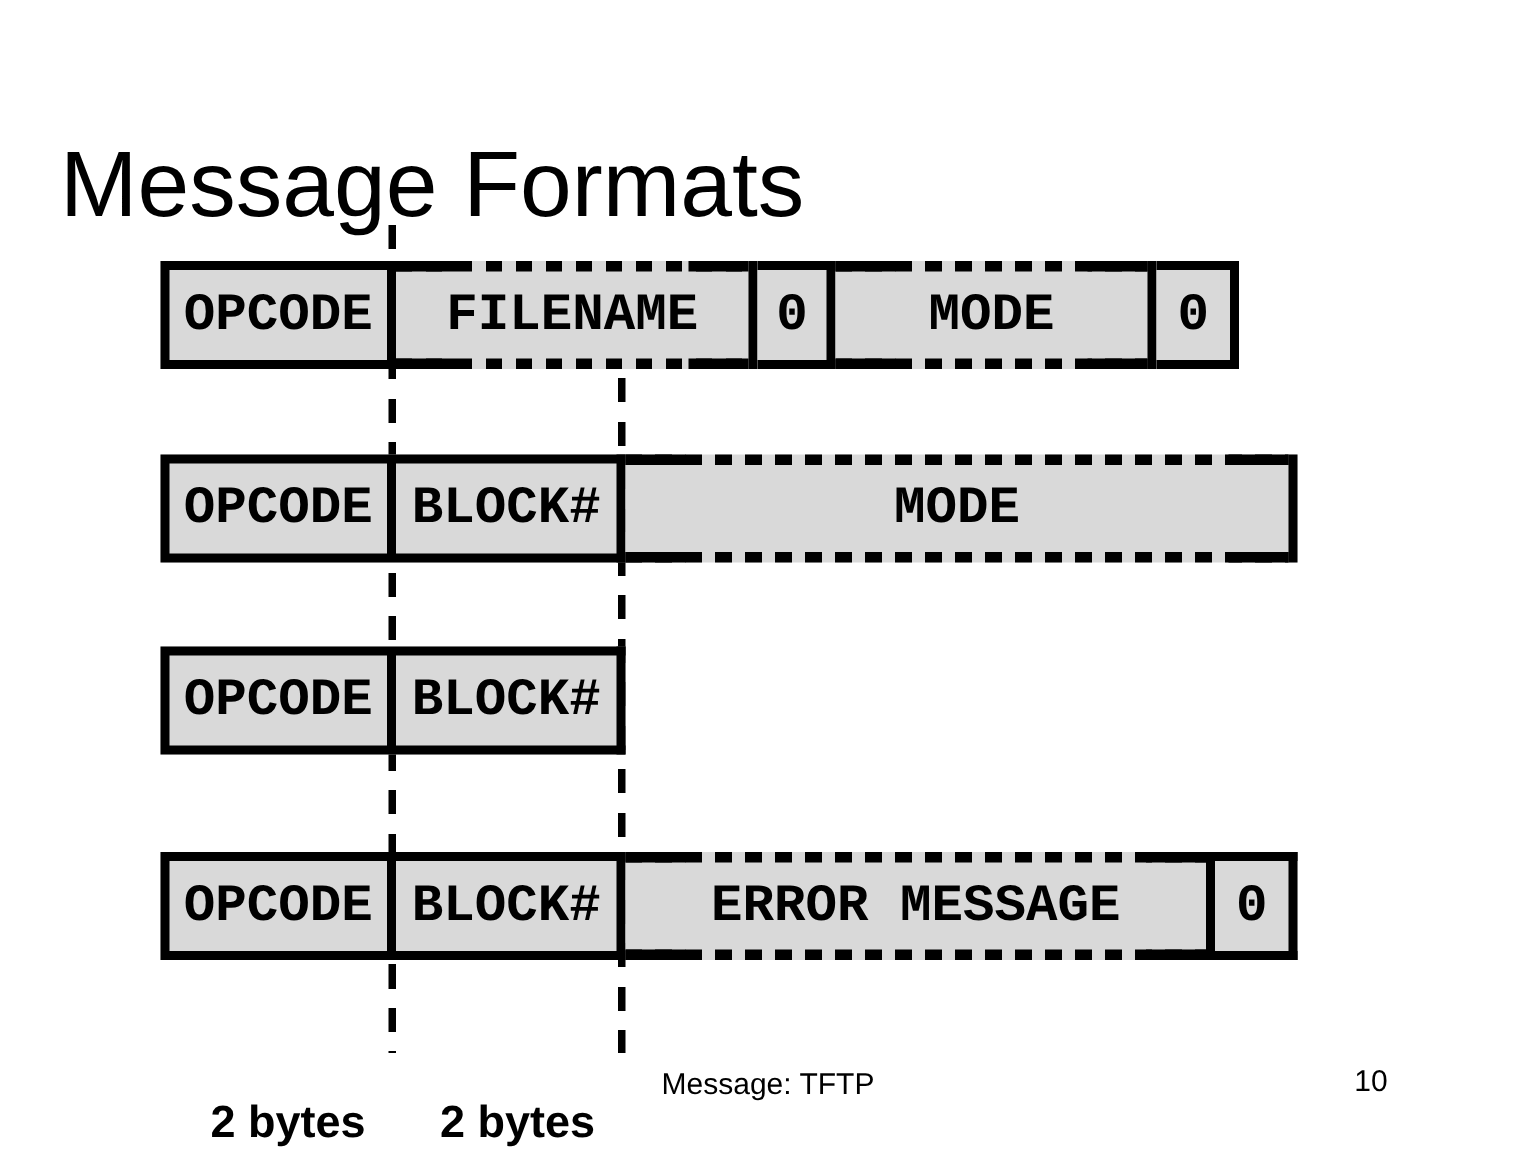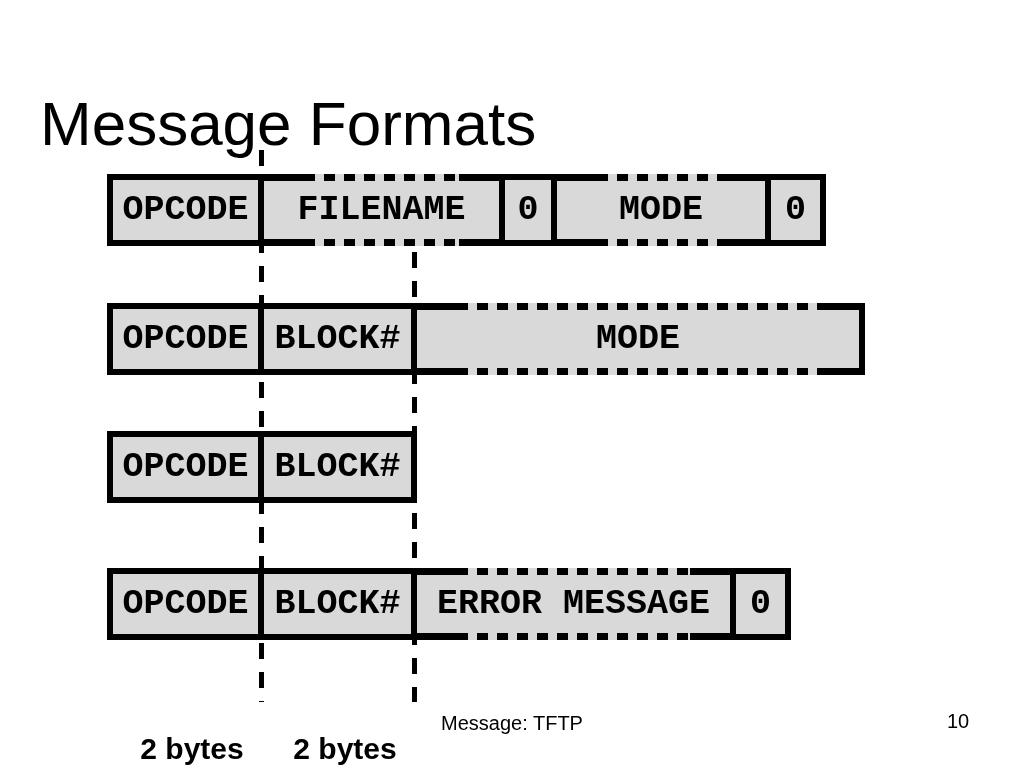--- a/index.html
+++ b/index.html
@@ -98,21 +98,21 @@
     top: 712px;
     left: 0;
     width: 1024px;
     text-align: center;
     font-size: 20px;
     font-weight: 400;
   }
   .page-number {
     position: absolute;
     top: 710px;
-    left: 938px;
+    left: 894px;
     width: 40px;
     text-align: center;
     font-size: 20px;
     font-weight: 400;
   }
 </style>
 </head>
 <body>
 
 <div class="slide">
@@ -137,21 +137,21 @@
   </div>
 
   <div class="row row-3">
     <div class="cell" style="width:157px">OPCODE</div>
     <div class="cell" style="width:153px">BLOCK#</div>
   </div>
 
   <div class="row row-4">
     <div class="cell" style="width:157px">OPCODE</div>
     <div class="cell" style="width:153px">BLOCK#</div>
-    <div class="cell var" style="width:319px">ERROR MESSAGE</div>
+    <div class="cell var" style="width:393px">ERROR MESSAGE</div>
     <div class="cell" style="width:55px">0</div>
   </div>
 
   <div class="byte-label byte-label-1">2 bytes</div>
   <div class="byte-label byte-label-2">2 bytes</div>
 
   <div class="footer-label">Message: TFTP</div>
   <div class="page-number">10</div>
 
 </div>

